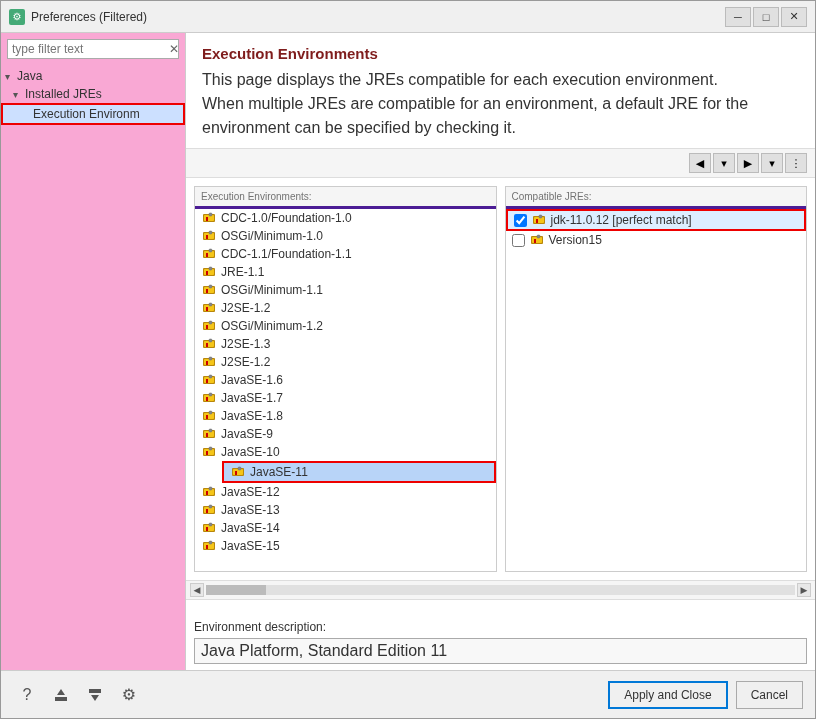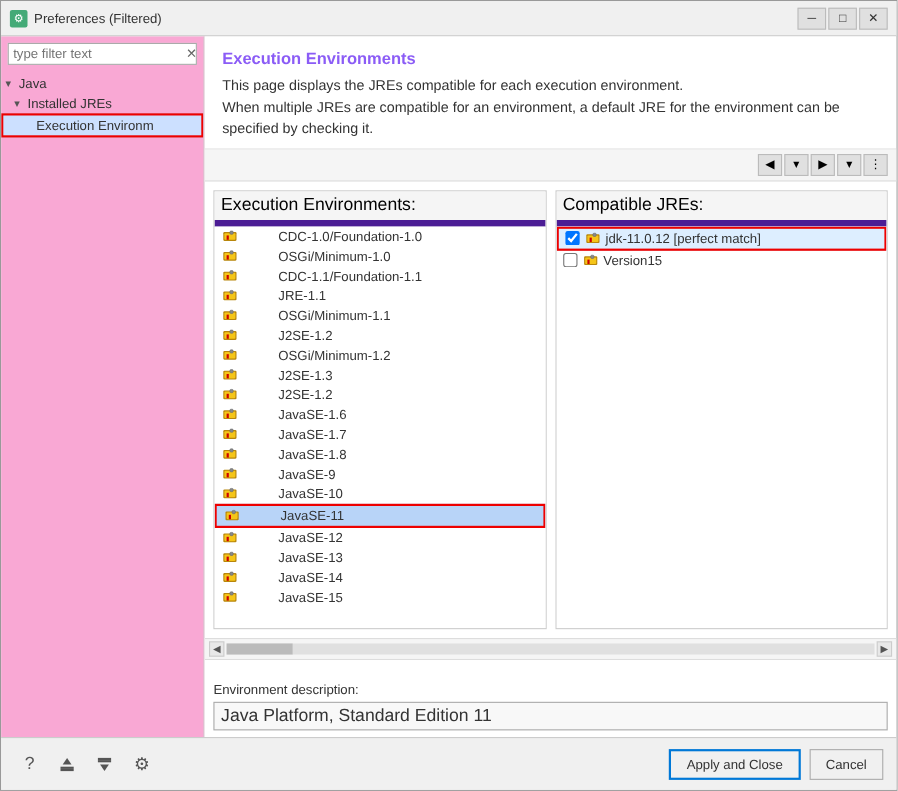--- a/index.html
+++ b/index.html
@@ -140,25 +140,25 @@
       background: white;
       overflow: hidden;
     }
     .main-header {
       padding: 12px 16px 8px;
       border-bottom: 1px solid #ddd;
     }
     .main-title {
       font-size: 15px;
       font-weight: bold;
-      color: #8b5cf6;
+      color: #7f1d1d;
       margin-bottom: 6px;
     }
     .main-desc {
-      font-size: 13px;
+      font-size: 16px;
       color: #333;
       line-height: 1.5;
     }
 
     .nav-bar {
       display: flex;
       justify-content: flex-end;
       align-items: center;
       padding: 4px 8px;
       border-bottom: 1px solid #ddd;
@@ -185,37 +185,36 @@
       gap: 8px;
     }
     .list-section {
       flex: 1;
       display: flex;
       flex-direction: column;
       border: 1px solid #ccc;
       overflow: hidden;
     }
     .list-header {
-      font-size: 16px;
-      color: #000000;
+      font-size: 10px;
+      color: #737373;
       padding: 4px 6px;
       background: #f5f5f5;
-      border-bottom: 6px solid #4c1d95;
+      border-bottom: 3px solid #4c1d95;
     }
     .list-content {
       flex: 1;
       overflow-y: auto;
       background: white;
     }
     .list-item {
       display: flex;
       padding: 2px 6px;
       cursor: pointer;
       white-space: nowrap;
-      gap: 32px;
     }
     .list-item.selected { background: #b8d4f8; }
     .jre-icon {
       width: 16px;
       height: 14px;
       margin-right: 4px;
       display: inline-flex;
       align-items: center;
       justify-content: center;
       flex-shrink: 0;
@@ -550,21 +549,21 @@
                 <svg viewBox="0 0 14 14">
                     <rect x="1" y="3" width="12" height="8" rx="1" fill="#b8860b"></rect>
                     <rect x="2" y="4" width="10" height="6" rx="1" fill="#f5c518"></rect>
                     <rect x="4" y="6" width="2" height="4" fill="#c00"></rect>
                     <rect x="7" y="2" width="3" height="3" rx="1" fill="#888" stroke="#666" stroke-width="0.5"></rect>
                   </svg>
               </span>
               <span class="list-item-text">JavaSE-10</span>
             </div>
 
-            <div class="list-item selected" style="border: 2px solid #e00;">
+            <div class="list-item selected" style="border: 2px solid #e00; margin-left: 27px;">
               <span class="jre-icon">
                 <svg viewBox="0 0 14 14">
                     <rect x="1" y="3" width="12" height="8" rx="1" fill="#b8860b"></rect>
                     <rect x="2" y="4" width="10" height="6" rx="1" fill="#f5c518"></rect>
                     <rect x="4" y="6" width="2" height="4" fill="#c00"></rect>
                     <rect x="7" y="2" width="3" height="3" rx="1" fill="#888" stroke="#666" stroke-width="0.5"></rect>
                   </svg>
               </span>
               <span class="list-item-text">JavaSE-11</span>
             </div>

